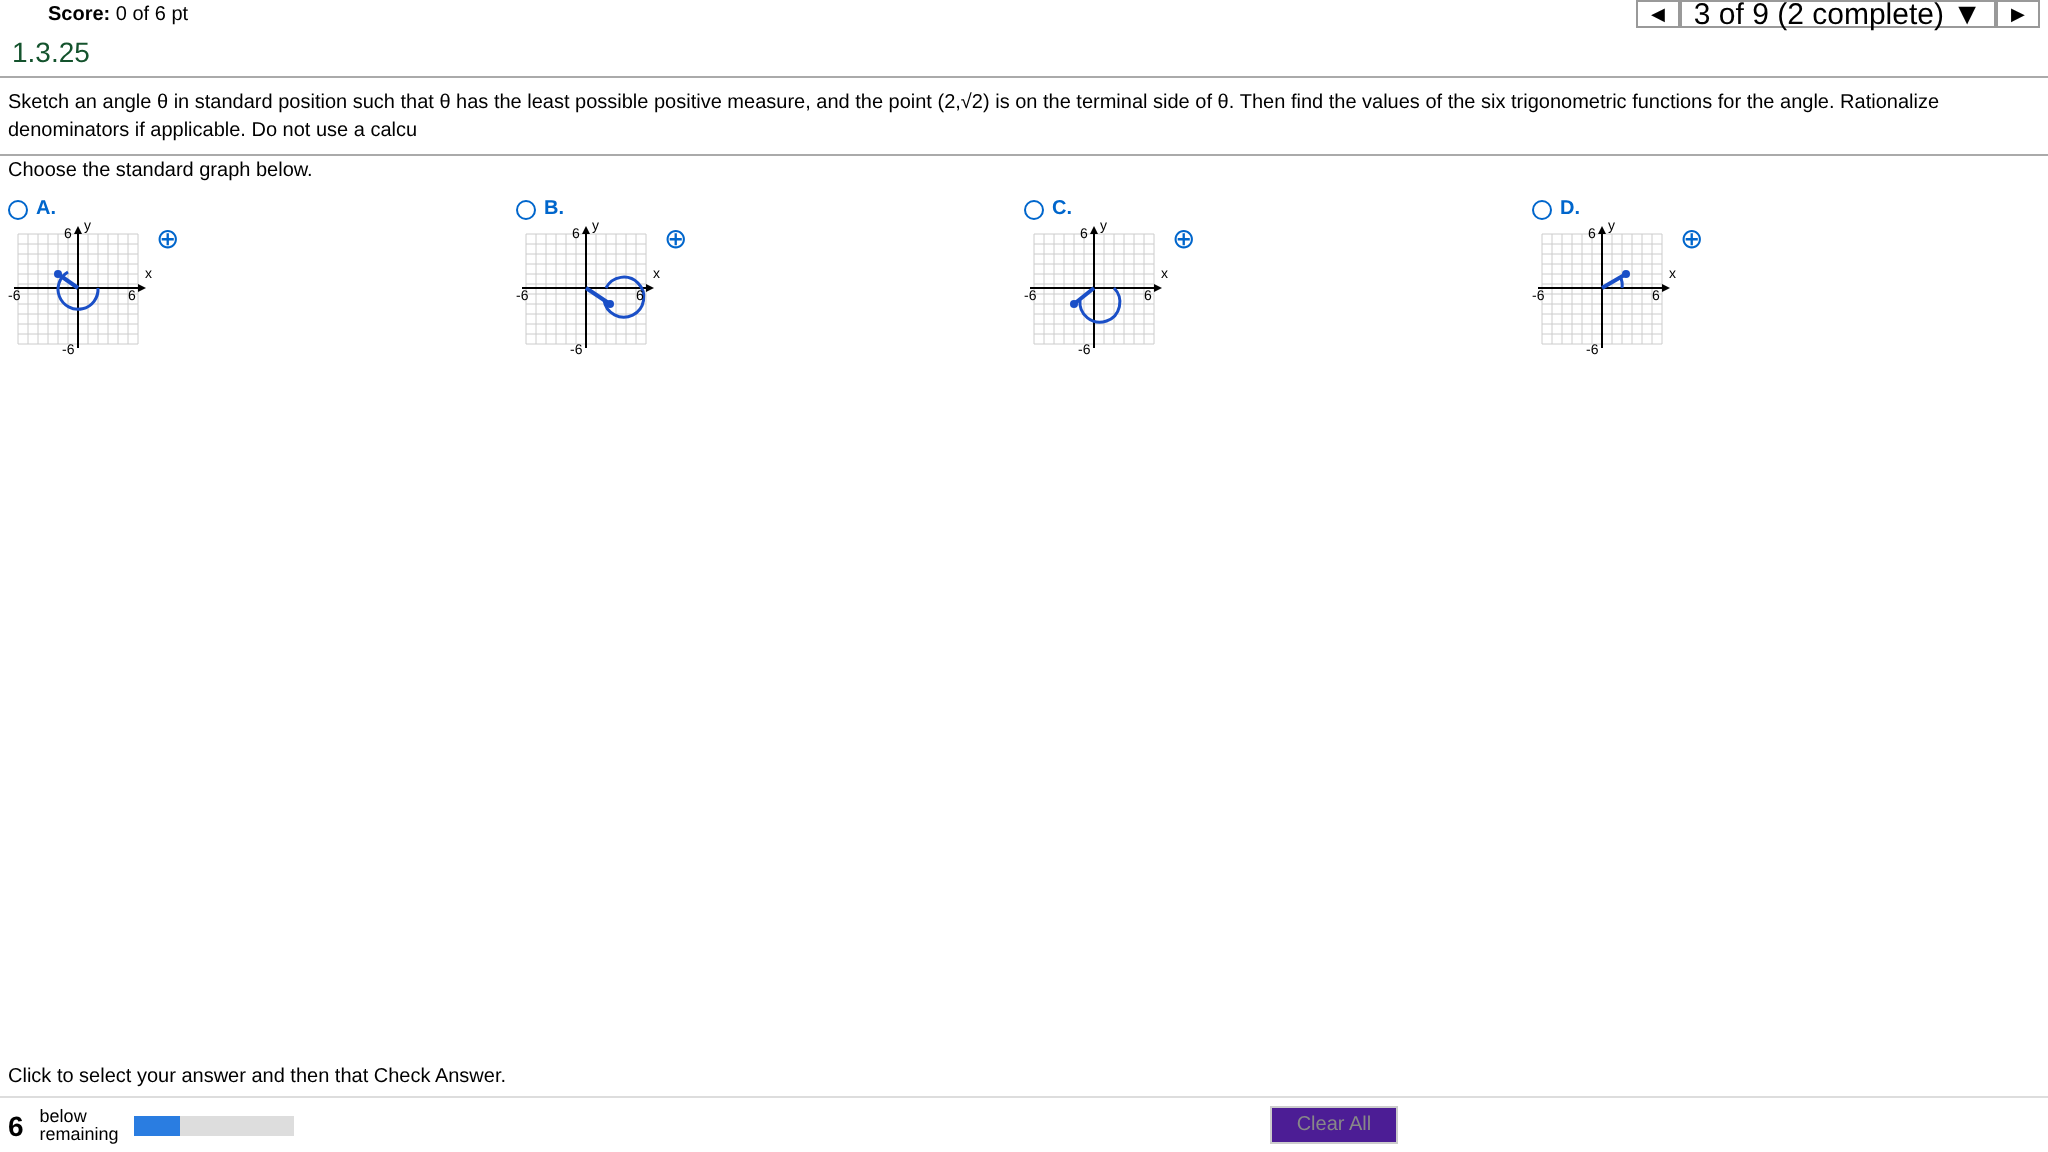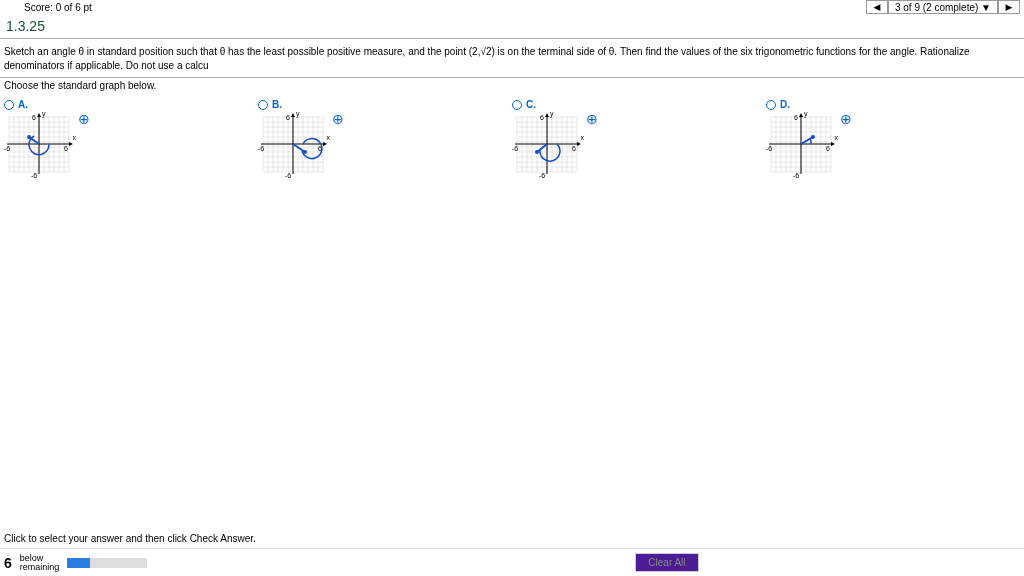--- a/index.html
+++ b/index.html
@@ -1,21 +1,21 @@
 <!DOCTYPE html>
 <html><head>
 <meta charset="utf-8">
 <style>
   * { box-sizing: border-box; margin: 0; padding: 0; }
   body { font-family: Arial, sans-serif; font-size: 11px; color: #000; width: 1024px; height: 576px; overflow: hidden; position: relative; background: #fff; }
   .topbar { display: flex; justify-content: space-between; align-items: center; padding: 0 4px; height: 14px; font-size: 10px; }
-  .score { font-weight: normal; padding-left: 20px; }
+  .score { font-weight: bold; padding-left: 20px; }
   .nav { display: flex; align-items: center; gap: 0; }
   .nav-btn { border: 1px solid #999; background: #fff; width: 22px; height: 14px; display: flex; align-items: center; justify-content: center; font-size: 9px; cursor: pointer; }
-  .nav-mid { border: 1px solid #999; padding: 0 6px; height: 14px; display: flex; align-items: center; font-size: 10px; cursor: pointer; }
+  .nav-mid { border: 1px solid #999; padding: 0 6px; height: 14px; display: flex; align-items: center; font-size: 15px; cursor: pointer; }
   .qnum { padding: 4px 6px; font-size: 14px; color: #14532d; }
   .hr { border-top: 1px solid #aaa; margin: 0; }
   .qtext { padding: 6px 20px 4px 4px; font-size: 10px; line-height: 1.4; }
   .choose { padding: 2px 4px 8px 4px; font-size: 10px; }
   .opts { display: flex; justify-content: flex-start; gap: 0; padding: 0 4px; }
   .opt { flex: 0 0 25%; }
   .opt-head { display: flex; align-items: center; gap: 4px; color: #0066cc; font-size: 10px; font-weight: bold; margin-bottom: 2px; }
   .radio { width: 10px; height: 10px; border: 1px solid #0066cc; border-radius: 50%; display: inline-block; }
   .graph-wrap { display: flex; align-items: flex-start; gap: 4px; }
   .graph { width: 70px; height: 65px; position: relative; }
@@ -269,21 +269,21 @@
         <span class="axislbl" style="top:33px;left:60px">6</span>
         <span class="axislbl" style="bottom:-2px;left:27px">-6</span>
       </div>
       <span class="zoom">⊕</span>
     </div>
   </div>
 
 </div>
 
 <div class="footer">
-  <div class="instr">Click to select your answer and then click Check Answer.</div>
+  <div class="instr">Click to select your answer and then that Check Answer.</div>
   <div class="bottom">
     <span class="partsnum">6</span>
     <span class="parts" style="white-space:pre-line">below
 remaining</span>
     <div class="prog">
       <div class="prog-fill"></div>
     </div>
     <button class="clearall">Clear All</button>
   </div>
 </div>

